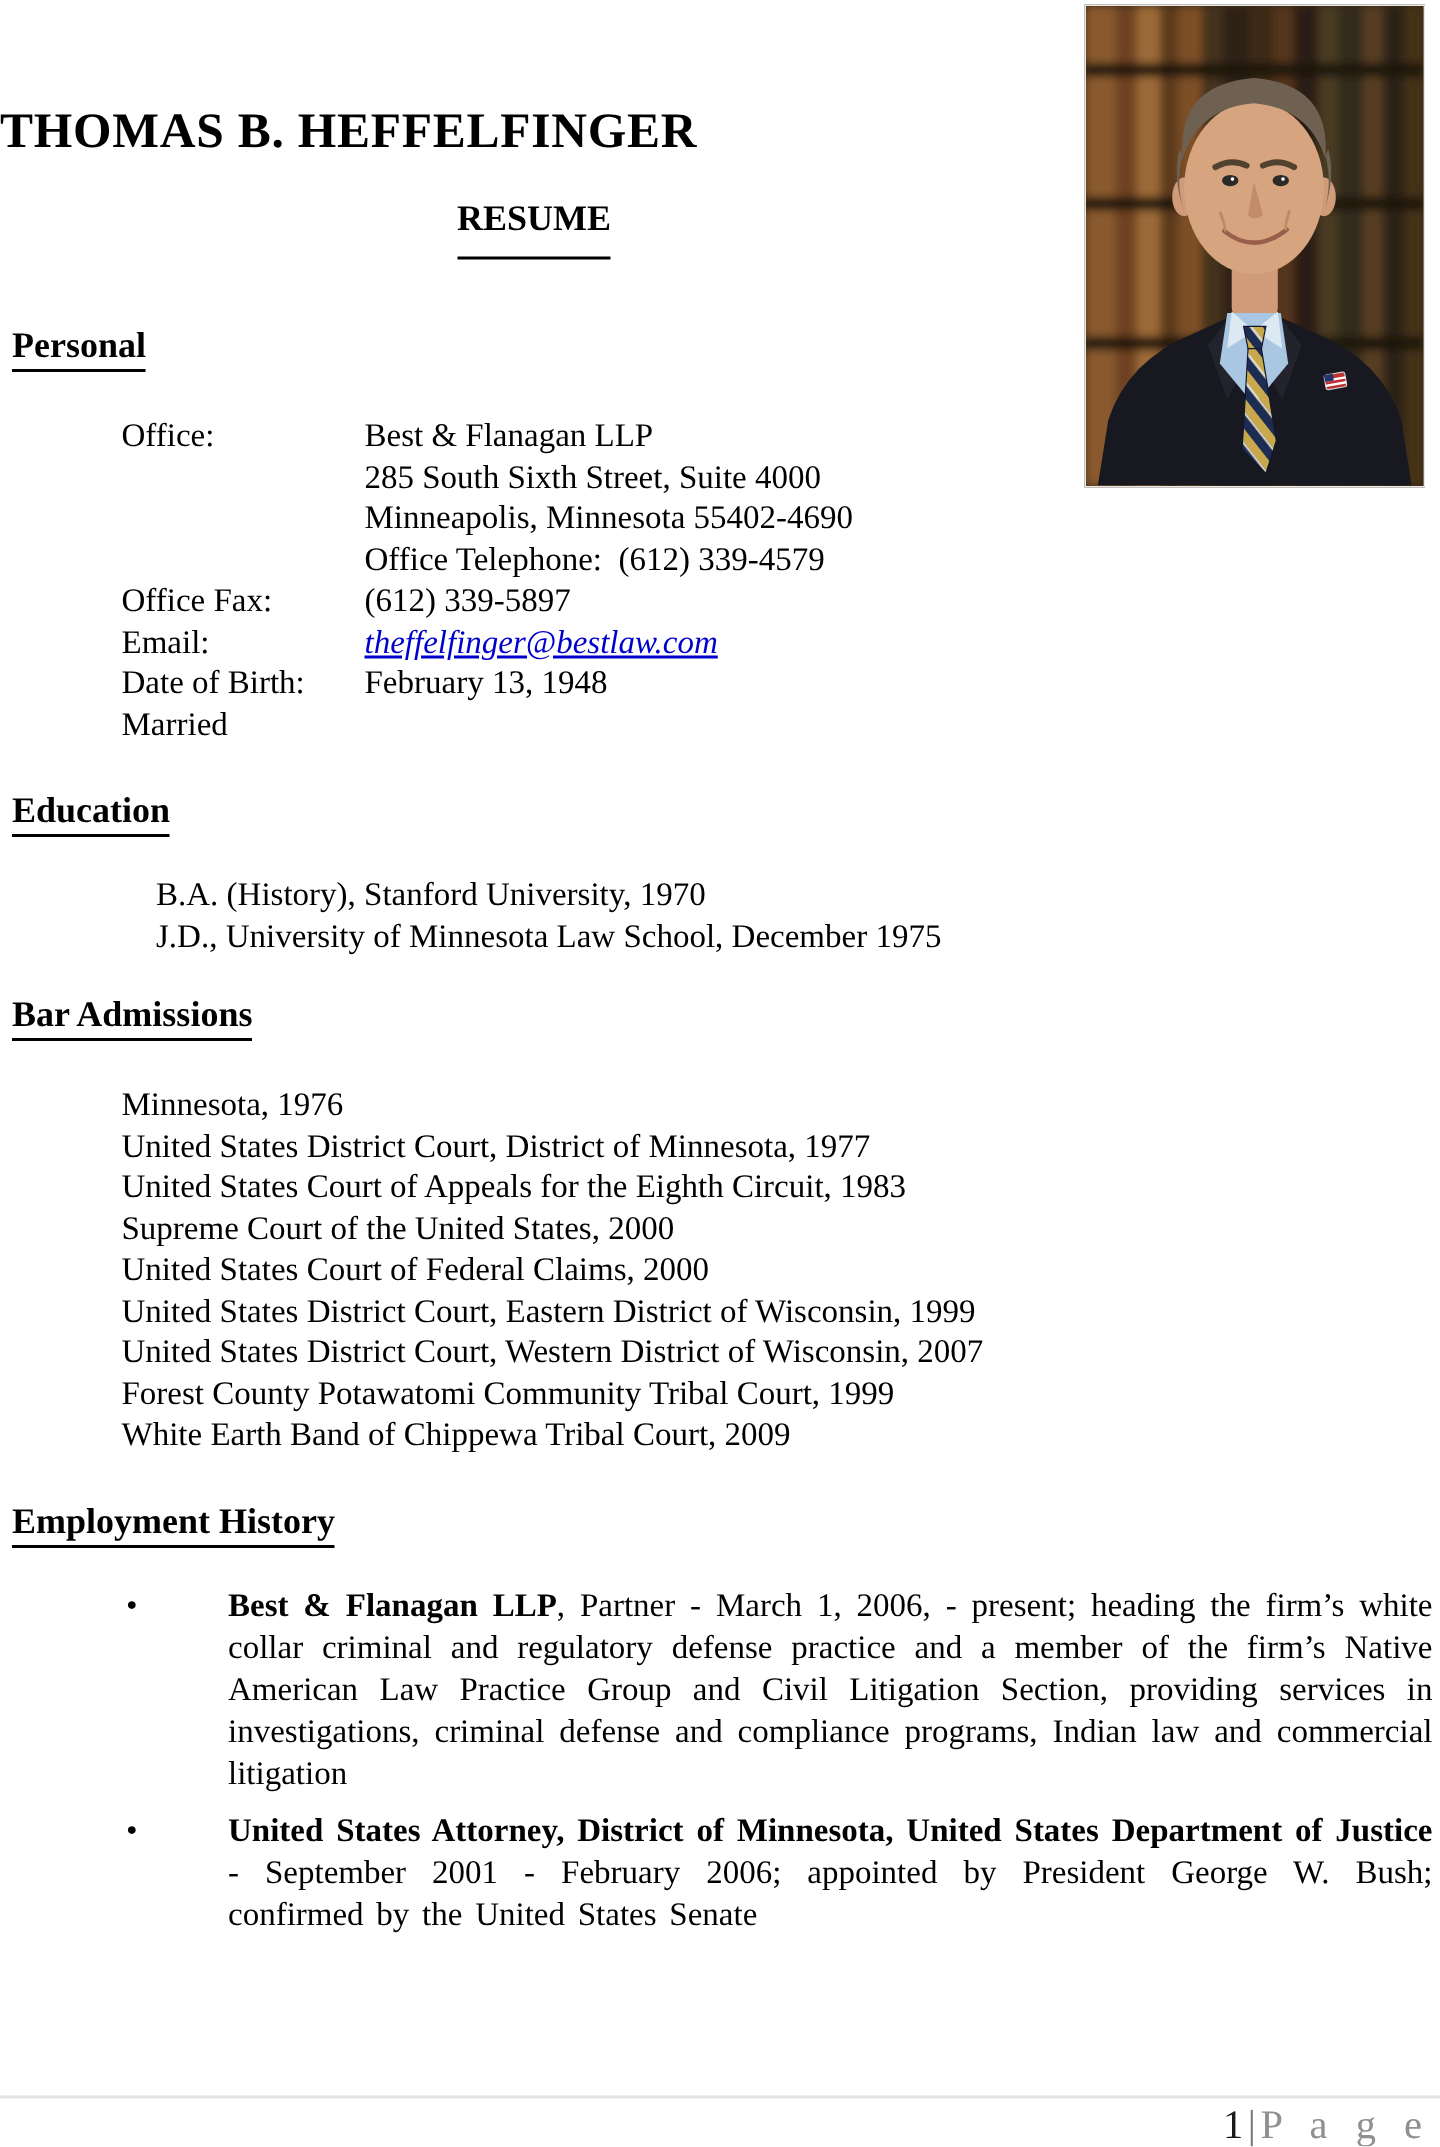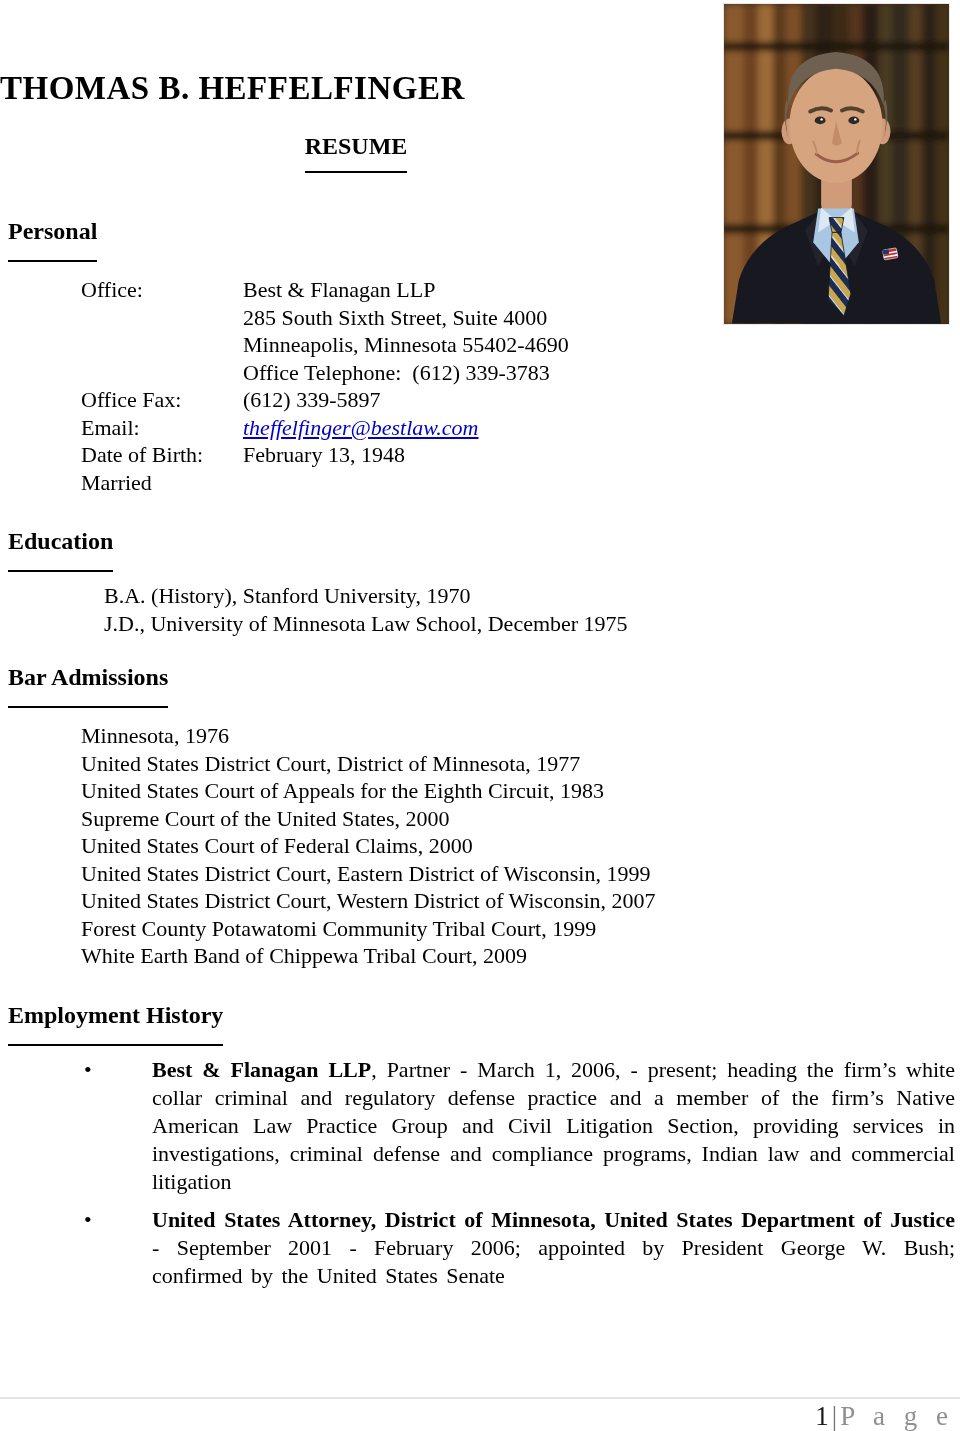--- a/index.html
+++ b/index.html
@@ -7,21 +7,21 @@
     position:relative;width:960px;height:1431px;background:#ffffff;
     font-family:"Liberation Serif","DejaVu Serif",serif;color:#000;overflow:hidden;
   }
   .title-wrap{position:absolute;top:70px;left:0;width:712px;}
   .doc-title{font-size:33px;font-weight:bold;letter-spacing:0.5px;}
   .subtitle-wrap{position:absolute;top:133px;left:0;width:712px;text-align:center;}
   .doc-subtitle{font-size:24px;font-weight:bold;border-bottom:2px solid #000;padding-bottom:12px;}
   .section-heading{
     position:absolute;left:8px;font-size:24px;font-weight:bold;
   }
-  .section-heading > span{border-bottom:2px solid #000;padding-bottom:15px;display:inline-block;}
+  .section-heading > span{border-bottom:2px solid #000;padding-bottom:1px;display:inline-block;}
   .body-text{font-size:22px;line-height:27.5px;}
   .personal-rows{position:absolute;top:276px;left:0;width:712px;}
   .prow{position:relative;height:27.5px;}
   .plabel{position:absolute;left:81px;white-space:pre;}
   .pvalue{position:absolute;left:243px;white-space:pre;}
   .email-link{color:#0000CC;font-style:italic;text-decoration:underline;}
   .edu-items{position:absolute;top:582px;left:76px;margin-left:28px;}
   .bar-items{position:absolute;top:722px;left:81px;}
   .plain-line{white-space:pre;height:27.5px;}
   .bullet-item{
@@ -139,21 +139,21 @@
       <span class="plabel">Office:</span>
       <span class="pvalue">Best &amp; Flanagan LLP</span>
     </div>
     <div class="prow">
       <span class="pvalue">285 South Sixth Street, Suite 4000</span>
     </div>
     <div class="prow">
       <span class="pvalue">Minneapolis, Minnesota 55402-4690</span>
     </div>
     <div class="prow">
-      <span class="pvalue">Office Telephone:  (612) 339-3783</span>
+      <span class="pvalue">Office Telephone:  (612) 339-4579</span>
     </div>
     <div class="prow">
       <span class="plabel">Office Fax:</span>
       <span class="pvalue">(612) 339-5897</span>
     </div>
     <div class="prow">
       <span class="plabel">Email:</span>
       <span class="pvalue"><a class="email-link" href="#">theffelfinger@bestlaw.com</a></span>
     </div>
     <div class="prow">

